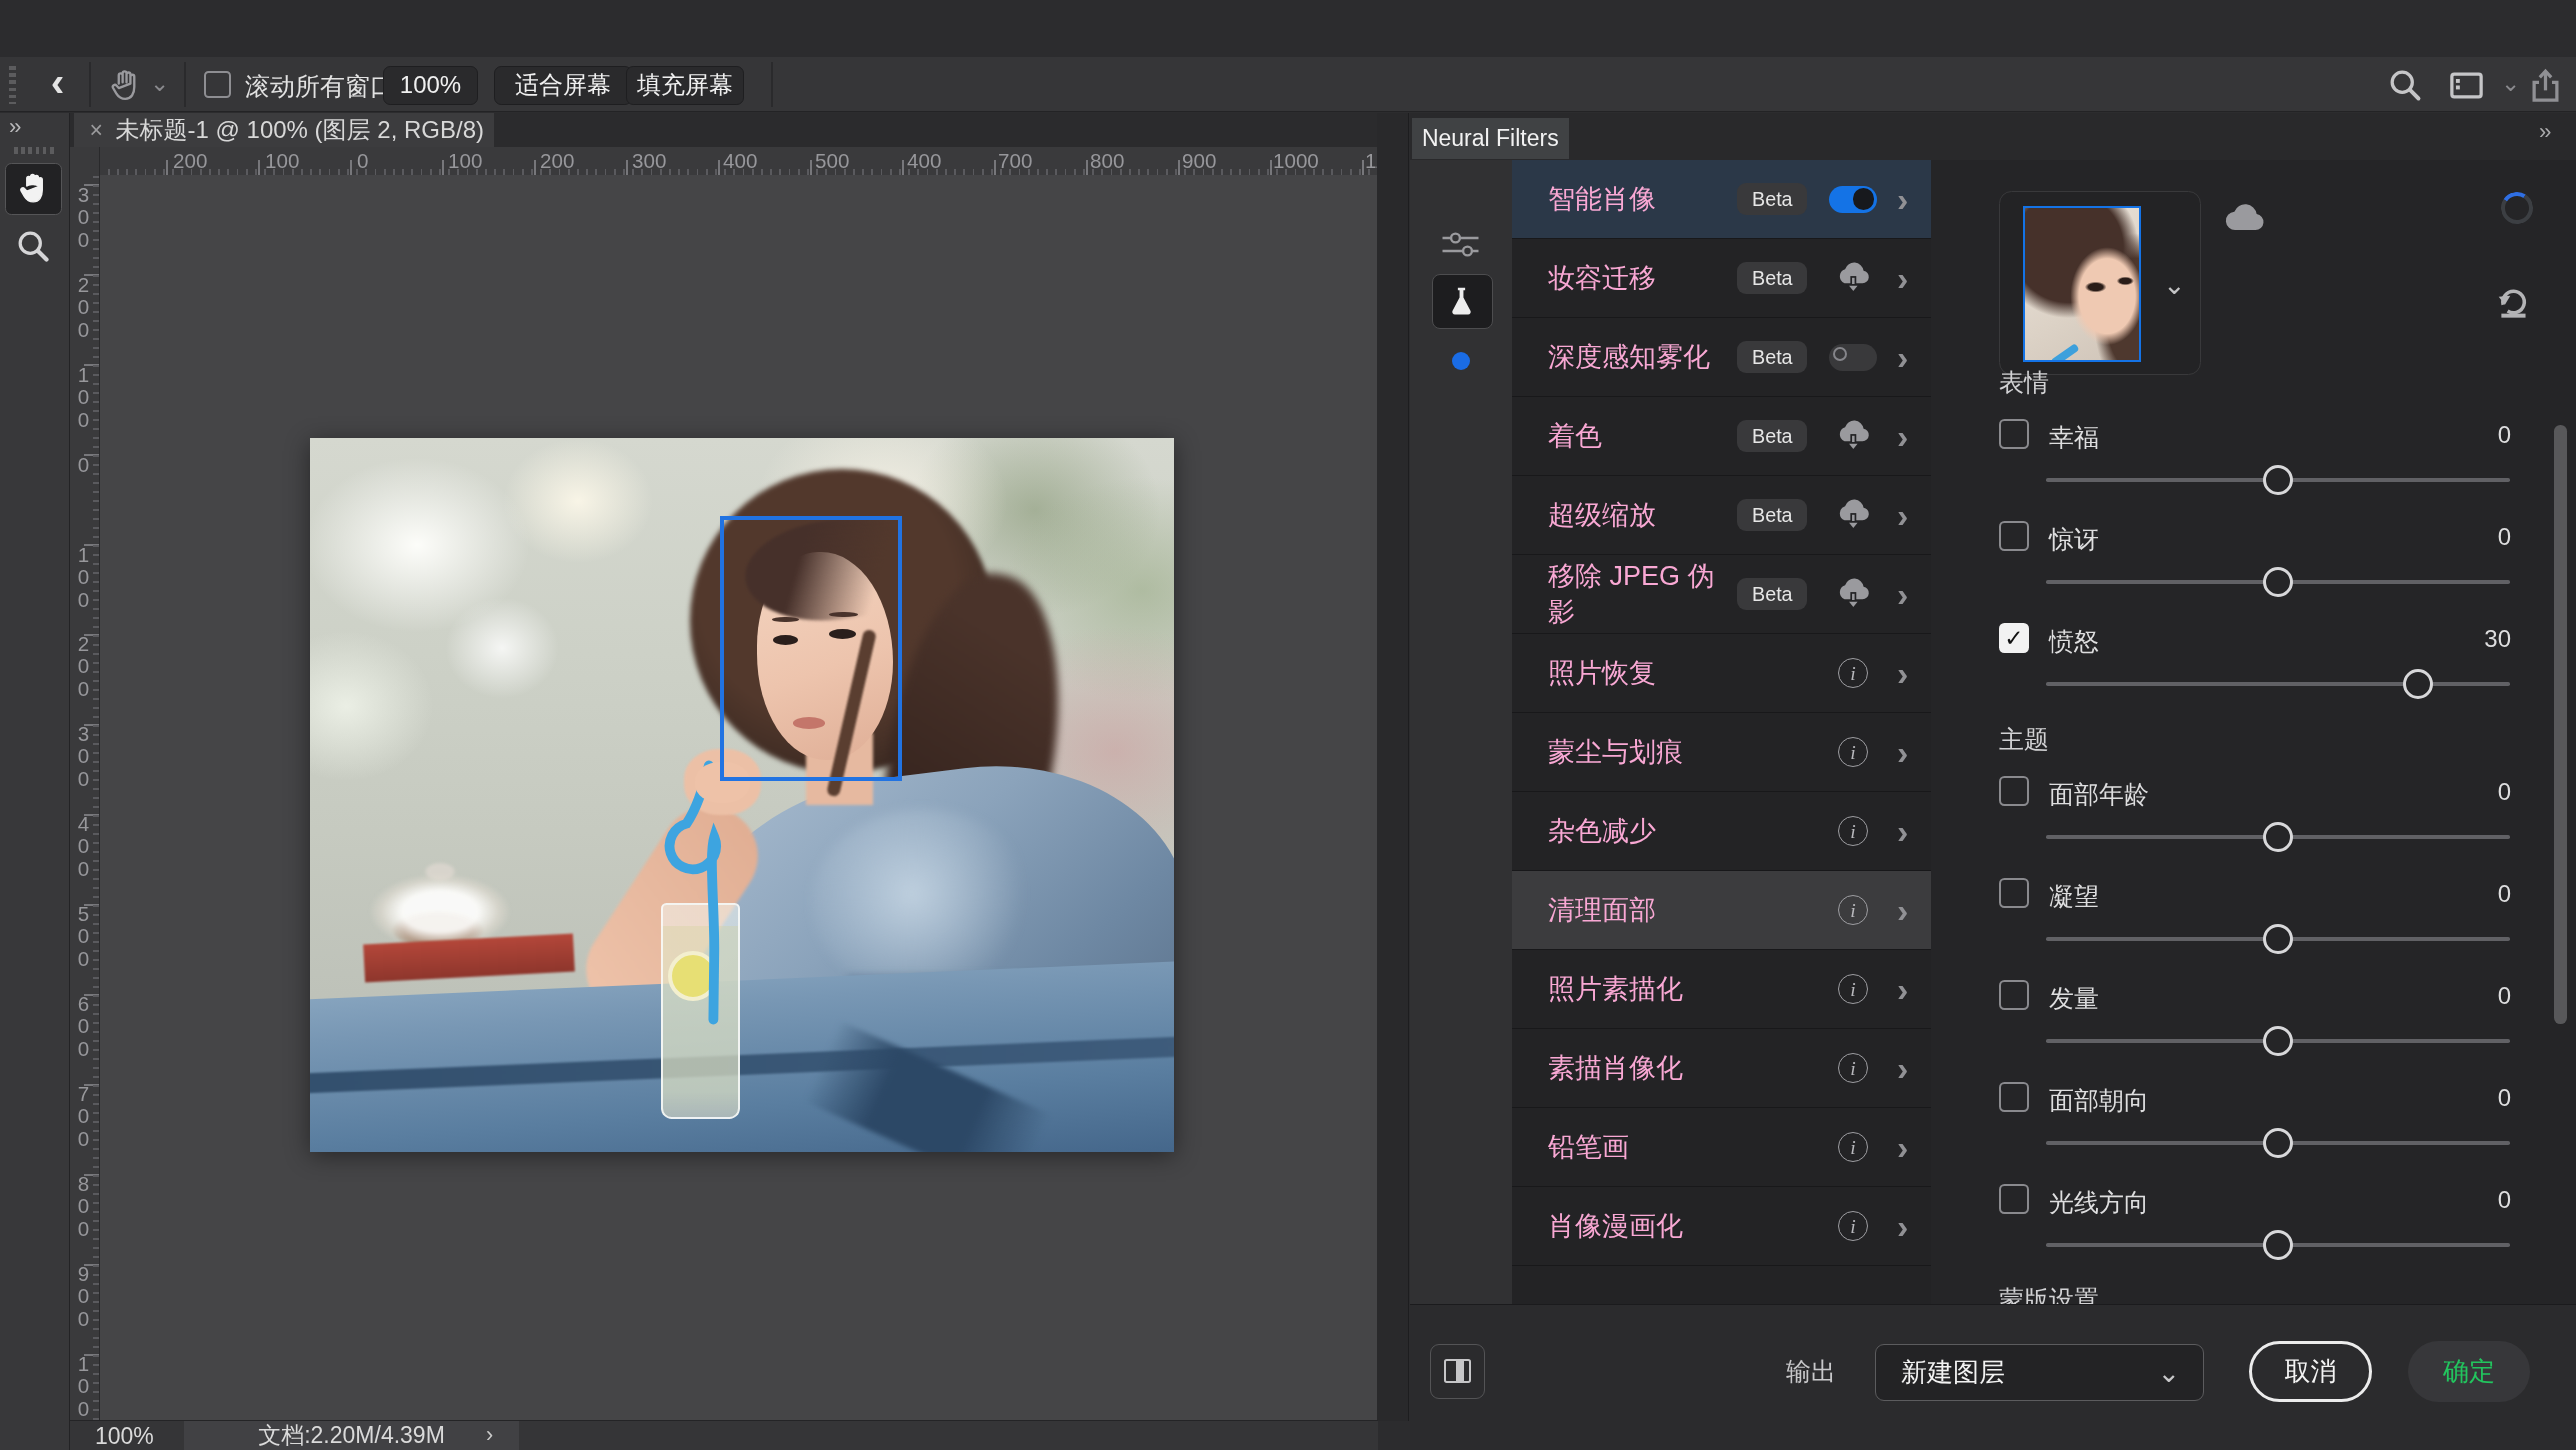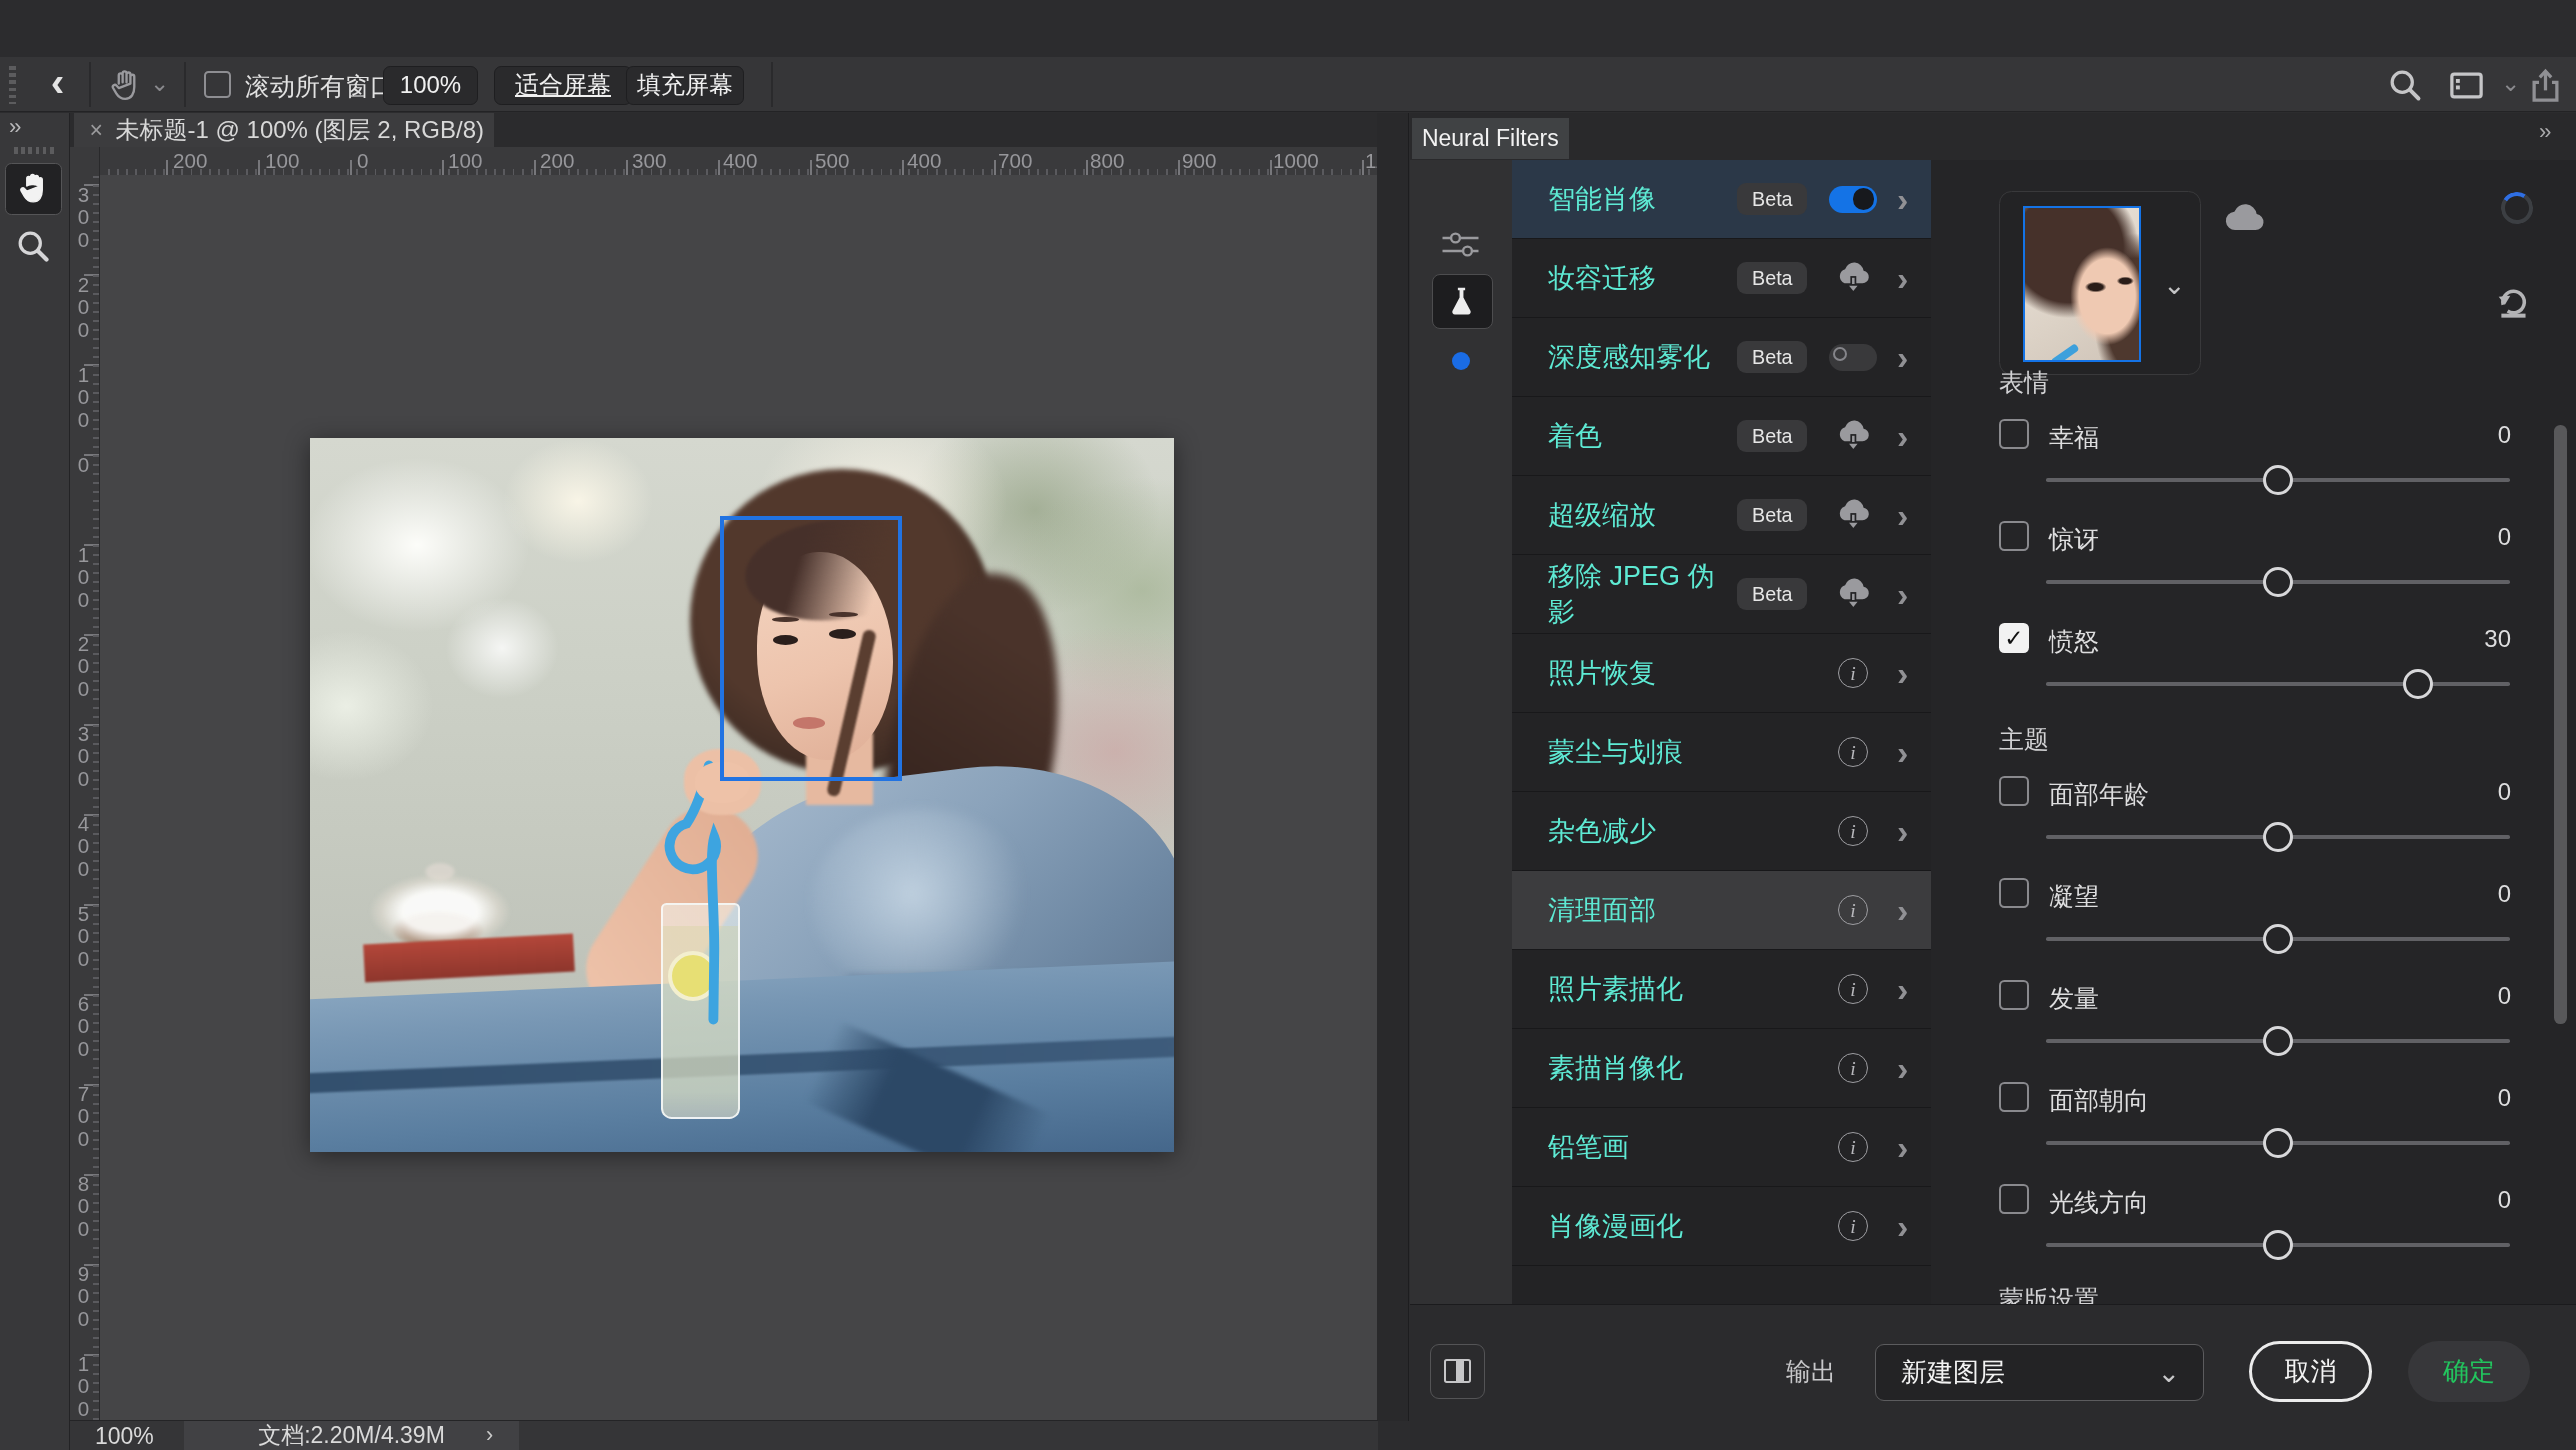--- a/index.html
+++ b/index.html
@@ -24,21 +24,21 @@
   #tool-back{left:36px;top:3.6px;width:43px;height:47px;color:#e4e4e4;font-size:41px;line-height:43px;text-align:center;font-weight:bold;}
   .vdiv{top:5.4px;width:1.8px;height:45px;background:#2a2a2c;}
   #hand-opt{left:107px;top:9.8px;width:36px;height:36px;color:#9a9a9e;}
   .chev-dn{color:#8a8a8e;font-size:23px;}
   #hand-opt-chev{left:150px;top:12.5px;}
   #optcheck{left:204px;top:14.3px;width:27px;height:27px;border:2.7px solid #8e8e92;border-radius:4.5px;background:transparent;}
   #optcheck-label{left:245px;top:12.5px;font-size:25px;color:#e2e2e2;}
   .optbtn{top:9px;height:39px;background:#2a2a2c;border:1.8px solid #1e1e20;border-radius:7.2px;
           color:#f0f0f0;font-size:24px;text-align:center;line-height:36px;}
   #btn-100{left:383px;width:95px;}
-  #btn-fit{left:494px;width:138px;text-decoration:underline;}
+  #btn-fit{left:494px;width:138px;}
   #btn-fill{left:626px;width:118px;}
   .icnbtn{top:9px;width:39px;height:39px;color:#c6c6c8;}
 
   
   #toolstrip{left:0;top:113px;width:70px;height:1338px;background:#38383a;border-right:1.8px solid #232325;}
   #ts-more{left:9px;top:1.8px;color:#b8b8ba;font-size:21.5px;letter-spacing:-1.8px;}
   #ts-grip{left:14.3px;top:34px;width:41px;height:7.2px;
            background:repeating-linear-gradient(90deg,#5c5c5e 0 3.6px,transparent 3.6px 7.2px);}
   #ts-hand{left:5.4px;top:50px;width:57px;height:52px;background:#222224;border:1.8px solid #555557;border-radius:6.3px;color:#f4f4f4;padding:6.3px 9px;}
   #ts-zoom{left:14.3px;top:114px;width:39px;height:39px;color:#d6d6d8;}
@@ -84,21 +84,21 @@
 
   #rail{left:0;top:47px;width:102px;height:1145px;background:#313133;}
   #rail-sliders{left:30px;top:68px;width:41px;height:32px;}
   #rail-flask{left:21.5px;top:114px;width:61px;height:55px;background:#1d1d1f;border:1.8px solid #4d4d4f;border-radius:8px;color:#ededed;padding:7.2px 14.3px;}
   #rail-dot{left:42px;top:192px;width:18px;height:18px;border-radius:50%;background:#1a6ce5;}
 
   #flist{left:102px;top:47px;width:419px;height:1145px;background:#232325;overflow:hidden;}
   .frow{position:relative;width:419px;height:79px;border-bottom:1.8px solid #18181a;display:flex;align-items:center;padding:0 12.5px 0 36px;}
   .frow.sel{background:#2b3848;}
   .frow.hov{background:#3c3c3e;}
-  .frow .lbl{flex:1;color:#5eead4;font-size:27px;}
+  .frow .lbl{flex:1;color:#f9a8d4;font-size:27px;}
   .beta{width:70px;height:32px;background:#39393b;border-radius:9px;color:#e6e6e6;font-size:19.7px;
         text-align:center;line-height:32px;margin-right:19.7px;}
   .ctl{width:52px;height:39px;display:flex;align-items:center;justify-content:center;margin-right:18px;}
   .chv{width:21.5px;color:#919195;font-size:34px;line-height:36px;font-weight:bold;}
   .tog{width:48px;height:27px;border-radius:13.4px;position:relative;}
   .tog.on{background:#1473e6;}
   .tog.on .knob{position:absolute;right:2.7px;top:2.7px;width:21.5px;height:21.5px;border-radius:50%;background:#17191d;}
   .tog.off{background:#39393b;}
   .tog.off .knob{position:absolute;left:3.6px;top:3.6px;width:14.3px;height:14.3px;border-radius:50%;border:2.7px solid #85858a;}
   .info{width:30px;height:30px;border-radius:50%;border:1.8px solid #9e9ea2;color:#b8b8bc;font-size:19.7px;

